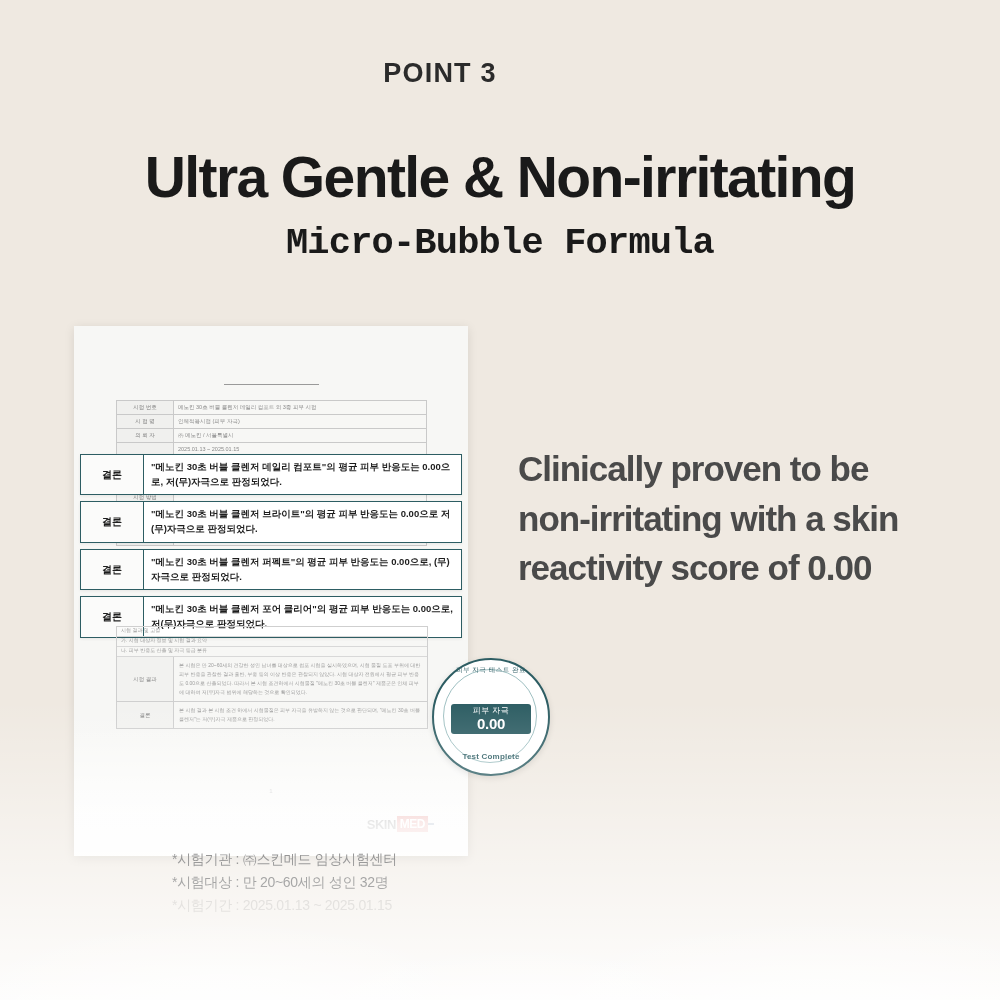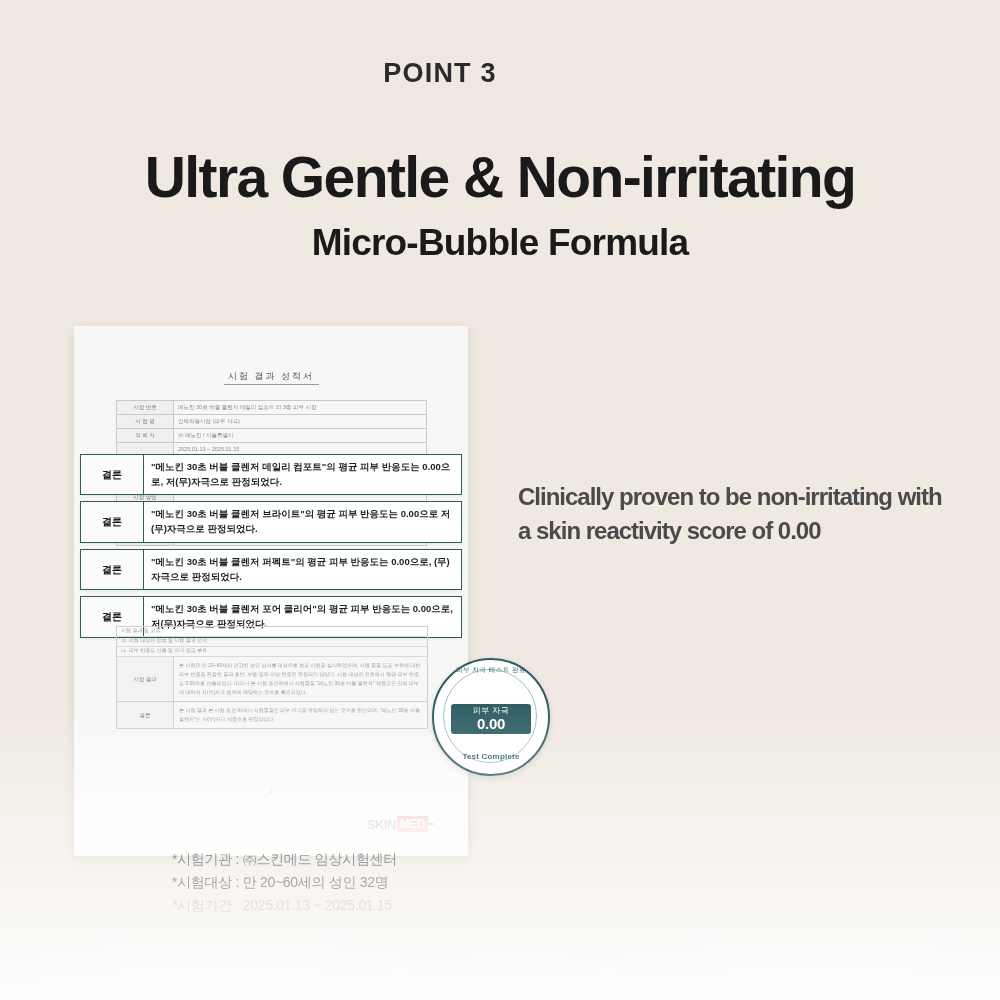--- a/index.html
+++ b/index.html
@@ -55,20 +55,21 @@
   .subhead {
     position: absolute;
     top: 222px;
     left: 0;
     width: 1000px;
     text-align: center;
     font-size: 37px;
     font-weight: bold;
     letter-spacing: -0.8px;
     color: #1a1a1a;
+    font-family: Liberation Mono, monospace;
   }
 
   
   .doc-wrap {
     position: absolute;
     left: 74px;
     top: 326px;
     width: 394px;
     height: 530px;
   }
@@ -336,38 +337,36 @@
     letter-spacing: -0.3px;
   }
   .footnote.faded { color: #b9b4ad; }
 
   
   .right-copy {
     position: absolute;
     left: 518px;
     top: 444px;
     width: 430px;
-    font-size: 24px;
+    font-size: 35px;
     font-weight: bold;
     line-height: 1.42;
     letter-spacing: -1px;
     color: #4a4a4a;
-    margin-top: 36px;
   }
 </style>
 </head>
 <body>
 
 <div class="point-label">POINT 3</div>
 <div class="headline">Ultra Gentle &amp; Non-irritating</div>
 <div class="subhead">Micro-Bubble Formula</div>
 
 <div class="doc-wrap">
   <div class="doc-page">
-    <div class="doc-title">시험 결과 성적서</div>
     <div class="doc-title-rule"></div>
 
     <div class="mini-table">
       <div class="mini-row">
         <div class="mini-key">시험 번호</div>
         <div class="mini-val">메노킨 30초 버블 클렌저 데일리 컴포트 외 3종 피부 시험</div>
       </div>
       <div class="mini-row">
         <div class="mini-key">시 험 명</div>
         <div class="mini-val">인체적용시험 (피부 자극)</div>

